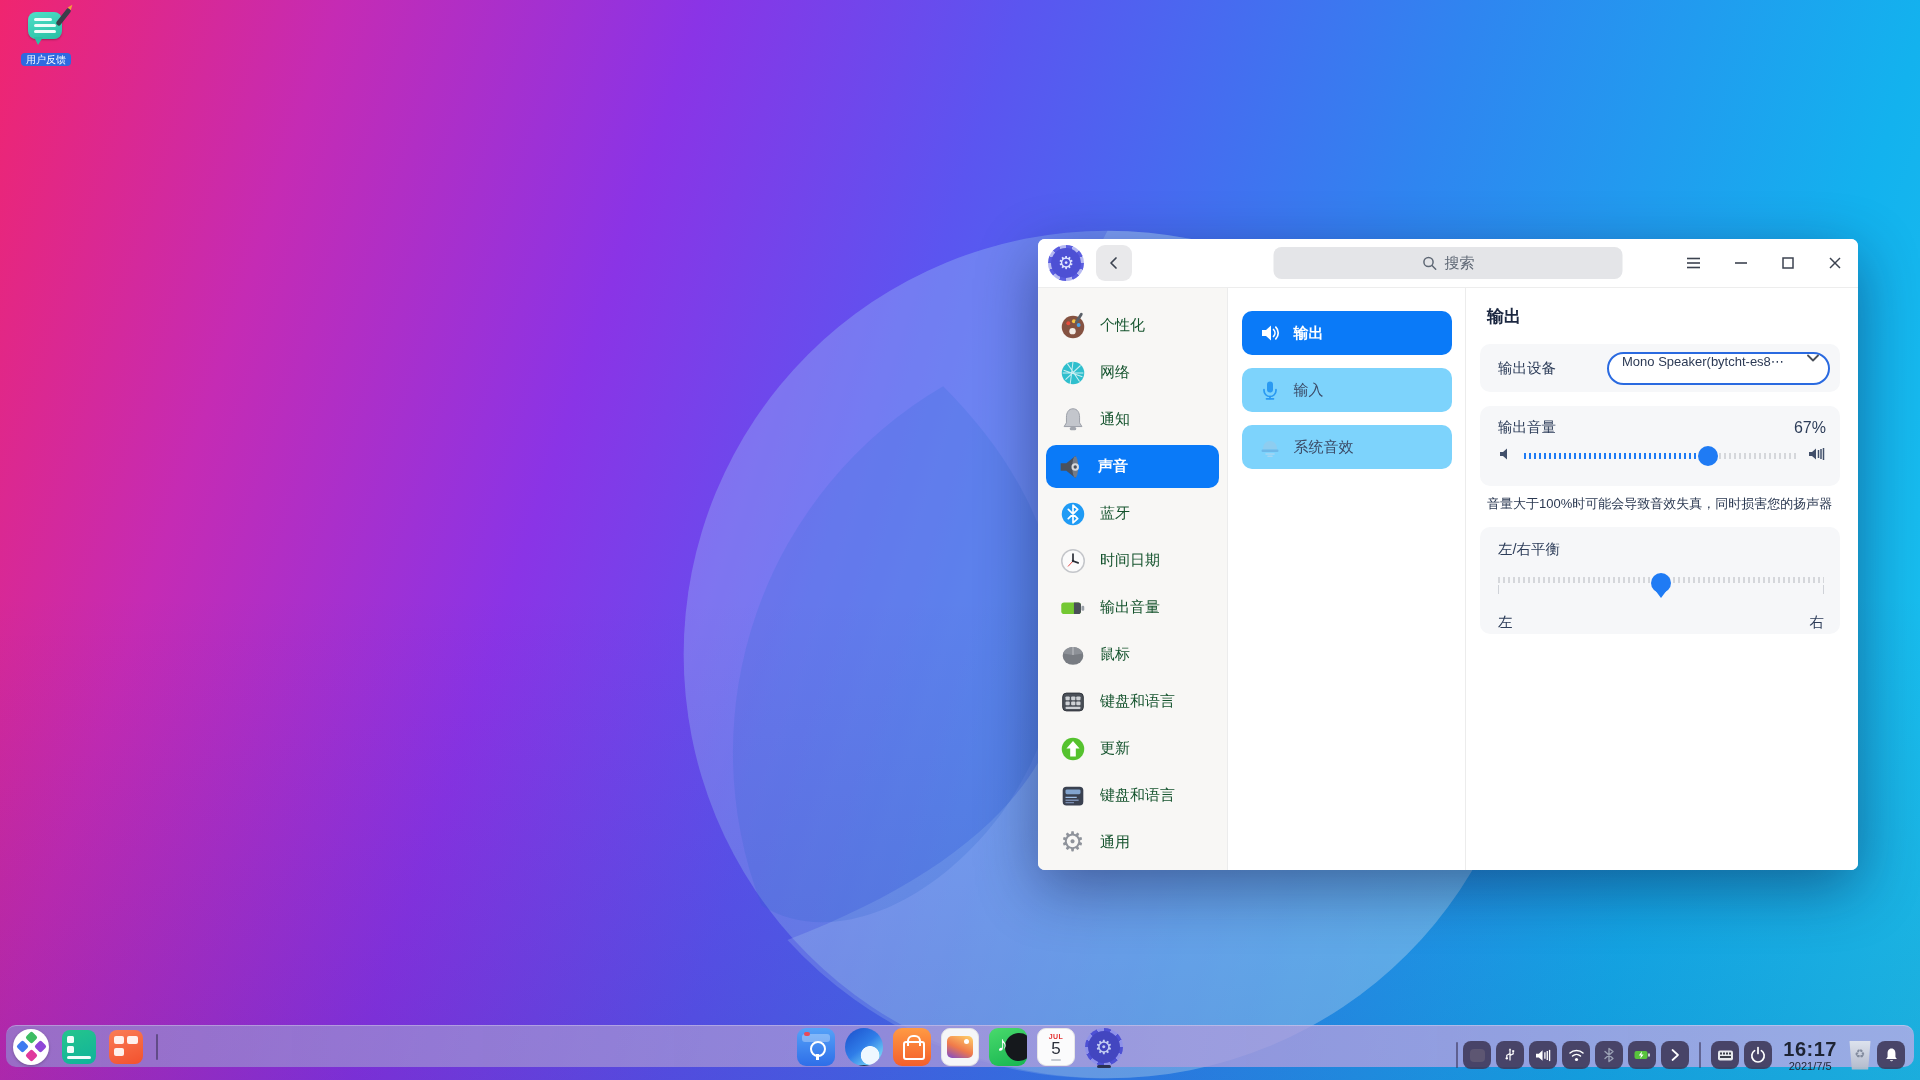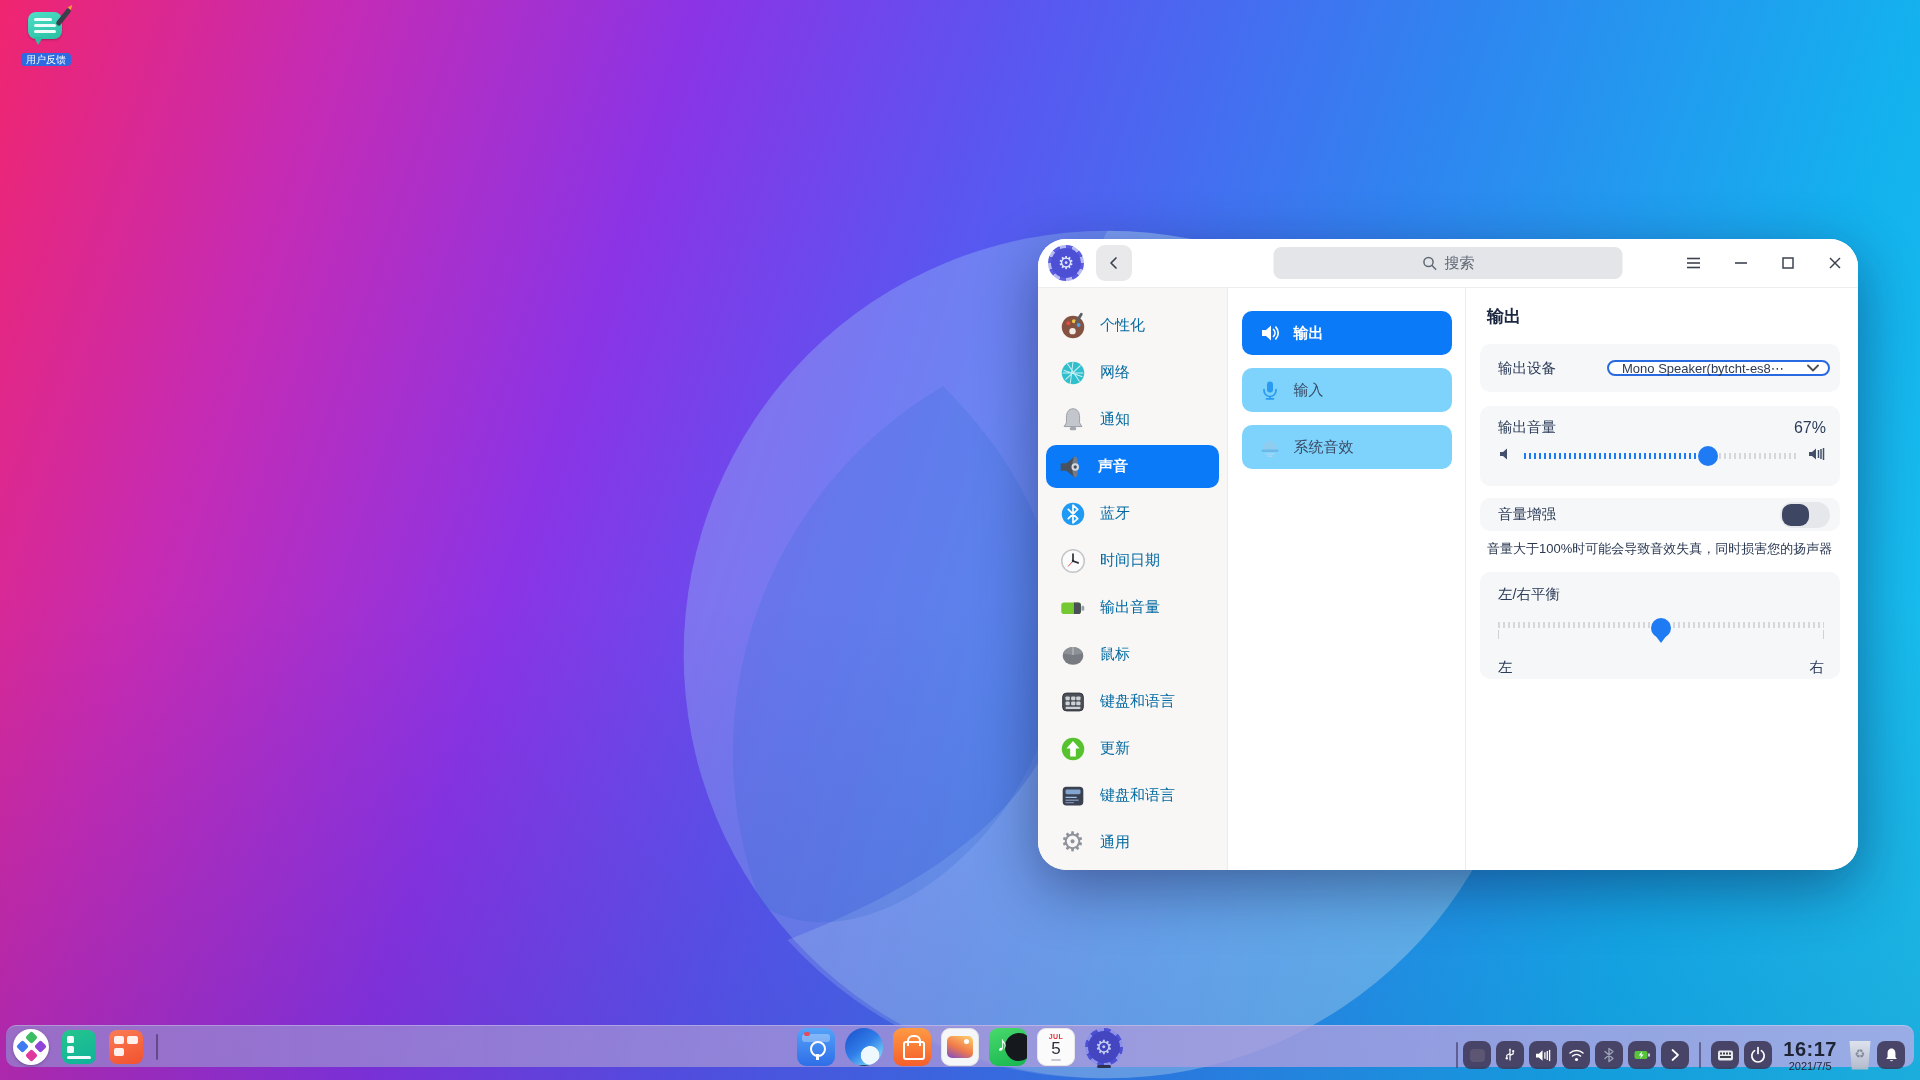--- a/index.html
+++ b/index.html
@@ -23,21 +23,21 @@
     border-right:5px solid transparent;border-top:8px solid #2bc0a6;}
   .fb-pencil{position:absolute;right:0px;top:-1px;width:5px;height:20px;border-radius:2px;background:#3a3f4a;
     transform:rotate(38deg);}
   .fb-pencil::before{content:'';position:absolute;top:-5px;left:0;border-left:2.5px solid transparent;
     border-right:2.5px solid transparent;border-bottom:5px solid #f2a13c;}
   .fb-label{margin-top:4px;font-size:10px;line-height:1.55;color:#fff;}
   .fb-label span{background:#2e6ae0;border-radius:4px;padding:1px 5px;
     -webkit-box-decoration-break:clone;box-decoration-break:clone;}
 
   
-  .win{position:absolute;left:1038px;top:239px;width:820px;height:631px;border-radius:28px;
+  .win{position:absolute;left:1038px;top:239px;width:820px;height:631px;border-radius:7px;
     background:#fff;overflow:hidden;box-shadow:0 18px 60px rgba(15,15,60,.45);}
   .titlebar{position:relative;height:48px;background:#fff;border-bottom:1px solid #ededed;}
   .logo{position:absolute;left:10px;top:6px;width:36px;height:36px;border-radius:50%;
     background:repeating-conic-gradient(#5a5de0 0 22.5deg,#b6b9f2 22.5deg 45deg);}
   .logo::after{content:'⚙';position:absolute;inset:3px;border-radius:50%;background:#4d50d4;
     color:#dfe4ff;display:flex;align-items:center;justify-content:center;font-size:18px;line-height:1;}
   .backbtn{position:absolute;left:58px;top:6px;width:36px;height:36px;border:none;border-radius:9px;
     background:#e9e9eb;display:flex;align-items:center;justify-content:center;cursor:pointer;}
   .search{position:absolute;left:50%;transform:translateX(-50%);top:8px;width:349px;height:32px;
     border-radius:8px;background:#e4e5e8;display:flex;align-items:center;justify-content:center;
@@ -45,43 +45,43 @@
   .wctrls{position:absolute;right:0;top:0;height:48px;display:flex;}
   .wctrls button{width:47px;height:48px;border:none;background:transparent;display:flex;
     align-items:center;justify-content:center;cursor:pointer;}
   .winbody{display:flex;height:582px;}
 
   
   .sidebar{width:190px;background:#f8f7f5;border-right:1px solid #ececec;padding-top:16px;box-sizing:border-box;}
   .sbi{display:flex;align-items:center;height:43px;margin:0 8px 4px 8px;border-radius:10px;
     padding-left:10px;cursor:pointer;}
   .sbi .icn{width:33px;height:33px;display:flex;align-items:center;justify-content:center;flex:none;}
-  .sbi .sbl{margin-left:11px;font-size:15px;color:#0369a1;white-space:nowrap;}
+  .sbi .sbl{margin-left:11px;font-size:15px;color:#14532d;white-space:nowrap;}
   .sbi.sel{background:#0a7af8;padding-left:8px;}
   .sbi.sel .sbl{color:#fff;font-weight:bold;}
   .gear-glyph{font-size:27px;line-height:1;color:#8f939b;}
 
   
   .navpanel{width:238px;background:#fff;border-right:1px solid #ececec;padding-top:23px;box-sizing:border-box;}
   .navc{width:210px;height:44px;margin:0 auto 13px auto;border-radius:10px;background:#7dd3fc;
     display:flex;align-items:center;padding-left:16px;box-sizing:border-box;cursor:pointer;}
   .navc .nicn{width:24px;height:24px;display:flex;align-items:center;justify-content:center;flex:none;}
   .navc .nlbl{margin-left:12px;font-size:15px;color:#3b4a66;}
   .navc.sel{background:#0a7af8;}
   .navc.sel .nlbl{color:#fff;font-weight:bold;}
 
   
   .content{flex:1;background:#fff;padding:0 18px 0 14px;box-sizing:border-box;}
   .ctitle{margin:17px 0 0 7px;font-size:17px;font-weight:bold;color:#1b2740;}
   .card{background:#f6f7f9;border-radius:10px;box-sizing:border-box;}
   .rowcard{display:flex;align-items:center;padding:0 10px 0 18px;}
   .devcard{height:48px;margin-top:16px;}
   .clabel{font-size:14.5px;color:#2d3d59;}
-  .dropdown{margin-left:auto;width:223px;height:16px;border-radius:17px;background:#fff;
-    border:2px solid #2a6ae0;display:flex;align-items:center;box-sizing:border-box;
+  .dropdown{margin-left:auto;width:223px;height:33px;border-radius:17px;background:#fff;
+    border:2px solid #2a6ae0;display:flex;align-items:flex-start;box-sizing:border-box;
     padding:0 9px 0 13px;cursor:pointer;}
   .dropdown span{font-size:13px;color:#2c3a55;white-space:nowrap;overflow:hidden;flex:1;}
   .volcard{height:80px;margin-top:14px;padding:12px 14px 0 18px;}
   .vrow1{display:flex;align-items:center;}
   .vrow1 .pct{margin-left:auto;font-size:16px;color:#2d3d59;}
   .vrow2{display:flex;align-items:center;margin-top:8px;gap:10px;}
   .slider{position:relative;flex:1;height:22px;cursor:pointer;}
   .trk{position:absolute;left:0;right:0;top:50%;height:6px;transform:translateY(-50%);
     background:repeating-linear-gradient(90deg,#d5d7db 0 2px,transparent 2px 5px);}
   .trkfill{position:absolute;left:0;top:50%;height:6px;transform:translateY(-50%);
@@ -437,26 +437,20 @@
               <svg width="18" height="16" viewBox="0 0 18 16">
                 <path d="M1 6 H4 L8 2.5 V13.5 L4 10 H1 Z" fill="#42506b"></path>
                 <line x1="10.5" y1="4" x2="10.5" y2="12" stroke="#42506b" stroke-width="1.5"></line>
                 <line x1="13" y1="3" x2="13" y2="13" stroke="#42506b" stroke-width="1.5"></line>
                 <line x1="15.5" y1="2" x2="15.5" y2="14" stroke="#42506b" stroke-width="1.5"></line>
                 </svg>
             </span>
           </div>
         </div>
 
-        <div class="card rowcard boostcard">
-          <span class="clabel">音量增强</span>
-          <div class="tg">
-              <div class="knob"></div>
-            </div>
-        </div>
 
         <p class="warn">音量大于100%时可能会导致音效失真，同时损害您的扬声器</p>
 
         <div class="card balcard">
           <div class="clabel">左/右平衡</div>
           <div class="bslider">
             <div class="trk"></div>
             <div class="btick" style="left:0;"></div>
             <div class="btick" style="left:50%;"></div>
             <div class="btick" style="right:0;"></div>

